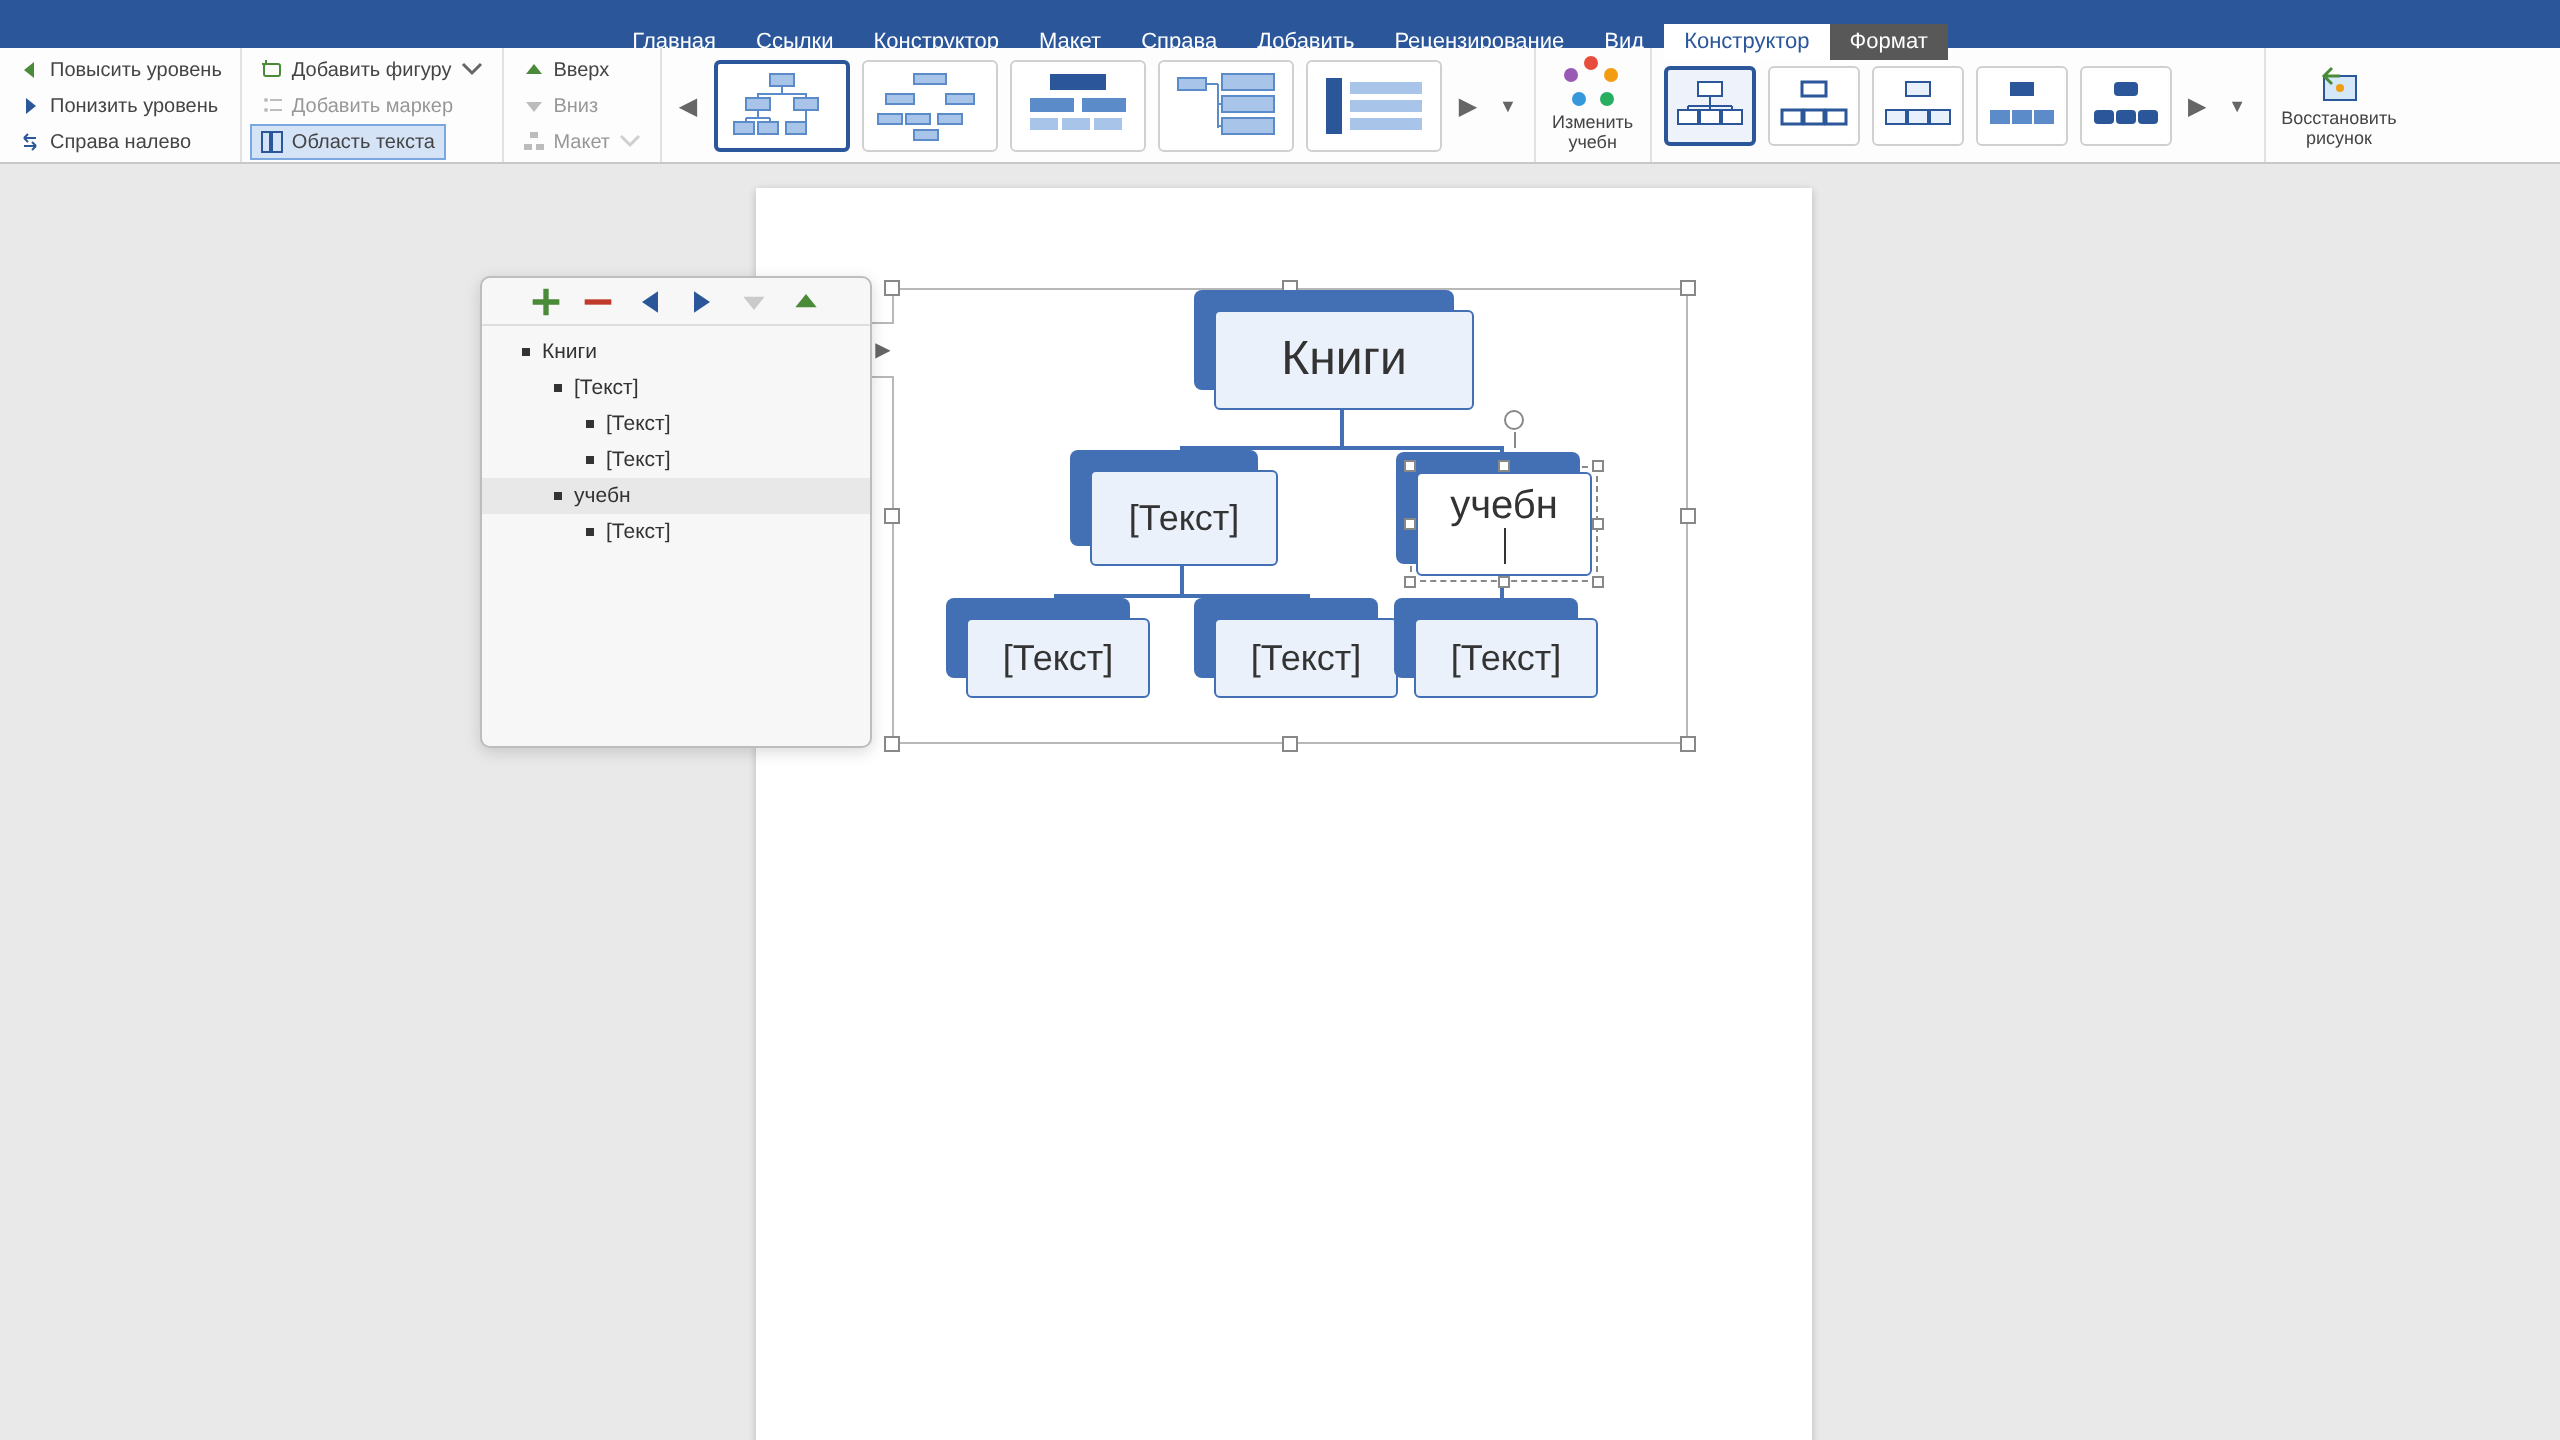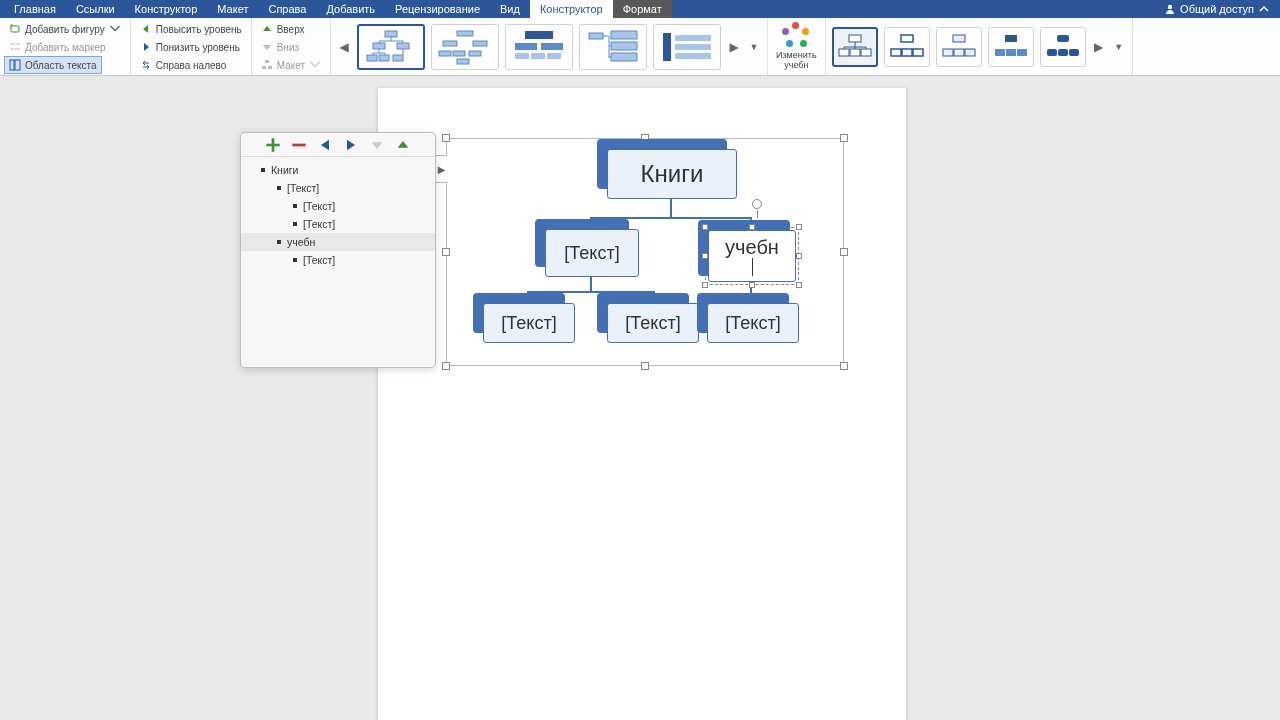--- a/index.html
+++ b/index.html
@@ -1,18 +1,18 @@
 <!DOCTYPE html>
 <html><head>
 <meta charset="utf-8">
 <style>
   * { box-sizing: border-box; margin: 0; padding: 0; font-family: "Helvetica Neue", Arial, sans-serif; }
   body { width: 1280px; height: 720px; background: #e9e9e9; overflow: hidden; }
   
-  .tabbar { display: flex; align-items: center; height: 18px; background: #2b579a; color: #fff; font-size: 11px; padding: 0 4px; }
+  .tabbar { display: flex; align-items: center; height: 18px; background: #2b579a; color: #fff; font-size: 11px; padding: 12px 4px; flex-direction: column; }
   .tab { padding: 0 10px; height: 18px; line-height: 18px; cursor: pointer; }
   .tab.active { background: #fff; color: #2b579a; }
   .tab.format { background: #585858; color: #fff; }
   .spacer { flex: 1; }
   .share { display: flex; align-items: center; gap: 4px; padding: 0 6px; }
   
   .ribbon { display: flex; align-items: stretch; height: 58px; background: #fdfdfd; border-bottom: 1px solid #c9c9c9; }
   .ribbon-group { display: flex; flex-direction: column; padding: 2px 4px; border-right: 1px solid #e1e1e1; }
   .ribbon-row { display: flex; align-items: center; height: 18px; gap: 4px; }
   .ribbon-btn { display: flex; align-items: center; height: 18px; padding: 0 4px; font-size: 10px; color: #444; border: 1px solid transparent; cursor: pointer; gap: 4px; white-space: nowrap; }
@@ -109,20 +109,53 @@
     </span>
   </div>
 </div>
 
 <div class="ribbon">
   <div class="ribbon-group">
     <div class="ribbon-row">
       <div class="ribbon-btn">
         <span class="ico">
             <svg viewBox="0 0 12 12">
+              <path d="M8 2L3 6l5 4" fill="#4a8b3a"></path>
+            </svg>
+          </span>
+        <span>Повысить уровень</span>
+      </div>
+    </div>
+    <div class="ribbon-row">
+      <div class="ribbon-btn">
+        <span class="ico">
+            <svg viewBox="0 0 12 12">
+              <path d="M4 2l5 4-5 4" fill="#2b579a"></path>
+            </svg>
+          </span>
+        <span>Понизить уровень</span>
+      </div>
+    </div>
+    <div class="ribbon-row">
+      <div class="ribbon-btn">
+        <span class="ico">
+            <svg viewBox="0 0 12 12">
+              <path d="M9 4H3M3 4l2-2M3 4l2 2M3 8h6M9 8l-2-2M9 8l-2 2" stroke="#2b579a" fill="none"></path>
+            </svg>
+          </span>
+        <span>Справа налево</span>
+      </div>
+    </div>
+  </div>
+
+  <div class="ribbon-group">
+    <div class="ribbon-row">
+      <div class="ribbon-btn">
+        <span class="ico">
+            <svg viewBox="0 0 12 12">
               <rect x="2" y="3" width="8" height="6" rx="1" fill="none" stroke="#4a8b3a"></rect>
               <path d="M3 1v2M1 3h2" stroke="#4a8b3a"></path>
             </svg>
           </span>
         <span>Добавить фигуру</span>
         <span class="ico">
             <svg viewBox="0 0 8 8">
               <path d="M1 2l3 3 3-3" stroke="#666" fill="none"></path>
             </svg>
           </span>
@@ -143,53 +176,20 @@
     </div>
     <div class="ribbon-row">
       <div class="ribbon-btn pressed">
         <span class="ico">
             <svg viewBox="0 0 12 12">
               <rect x="1" y="1" width="4" height="10" fill="none" stroke="#2b579a"></rect>
               <rect x="6" y="1" width="5" height="10" fill="none" stroke="#2b579a"></rect>
             </svg>
           </span>
         <span>Область текста</span>
-      </div>
-    </div>
-  </div>
-
-  <div class="ribbon-group">
-    <div class="ribbon-row">
-      <div class="ribbon-btn">
-        <span class="ico">
-            <svg viewBox="0 0 12 12">
-              <path d="M8 2L3 6l5 4" fill="#4a8b3a"></path>
-            </svg>
-          </span>
-        <span>Повысить уровень</span>
-      </div>
-    </div>
-    <div class="ribbon-row">
-      <div class="ribbon-btn">
-        <span class="ico">
-            <svg viewBox="0 0 12 12">
-              <path d="M4 2l5 4-5 4" fill="#2b579a"></path>
-            </svg>
-          </span>
-        <span>Понизить уровень</span>
-      </div>
-    </div>
-    <div class="ribbon-row">
-      <div class="ribbon-btn">
-        <span class="ico">
-            <svg viewBox="0 0 12 12">
-              <path d="M9 4H3M3 4l2-2M3 4l2 2M3 8h6M9 8l-2-2M9 8l-2 2" stroke="#2b579a" fill="none"></path>
-            </svg>
-          </span>
-        <span>Справа налево</span>
       </div>
     </div>
   </div>
 
   <div class="ribbon-group">
     <div class="ribbon-row">
       <div class="ribbon-btn">
         <span class="ico">
             <svg viewBox="0 0 12 12">
               <path d="M2 8l4-5 4 5" fill="#4a8b3a"></path>
@@ -333,20 +333,29 @@
           <rect x="12" y="2" width="12" height="7" fill="#2b579a" rx="2"></rect>
           <rect x="2" y="16" width="10" height="7" fill="#2b579a" rx="2"></rect>
           <rect x="13" y="16" width="10" height="7" fill="#2b579a" rx="2"></rect>
           <rect x="24" y="16" width="10" height="7" fill="#2b579a" rx="2"></rect>
         </svg>
     </div>
     <div class="layout-nav">▶</div>
     <div class="layout-nav" style="font-size:9px">▼</div>
   </div>
 
+  <div class="reset-btn">
+    <svg viewBox="0 0 26 26">
+        <rect x="6" y="10" width="16" height="12" fill="#d5e8f7" stroke="#2b579a"></rect>
+        <path d="M10 6l-4 4 4 4M6 10h8" stroke="#4a8b3a" fill="none" stroke-width="1.5"></path>
+        <circle cx="14" cy="16" r="2" fill="#f39c12"></circle>
+      </svg>
+    <span>Восстановить</span>
+    <span>рисунок</span>
+  </div>
 </div>
 
 <div class="workspace">
   <div class="page"></div>
 
   <div class="smartart-frame">
     <div class="tab-handle">▶</div>
     <div class="handle tl"></div>
     <div class="handle tr"></div>
     <div class="handle bl"></div>

